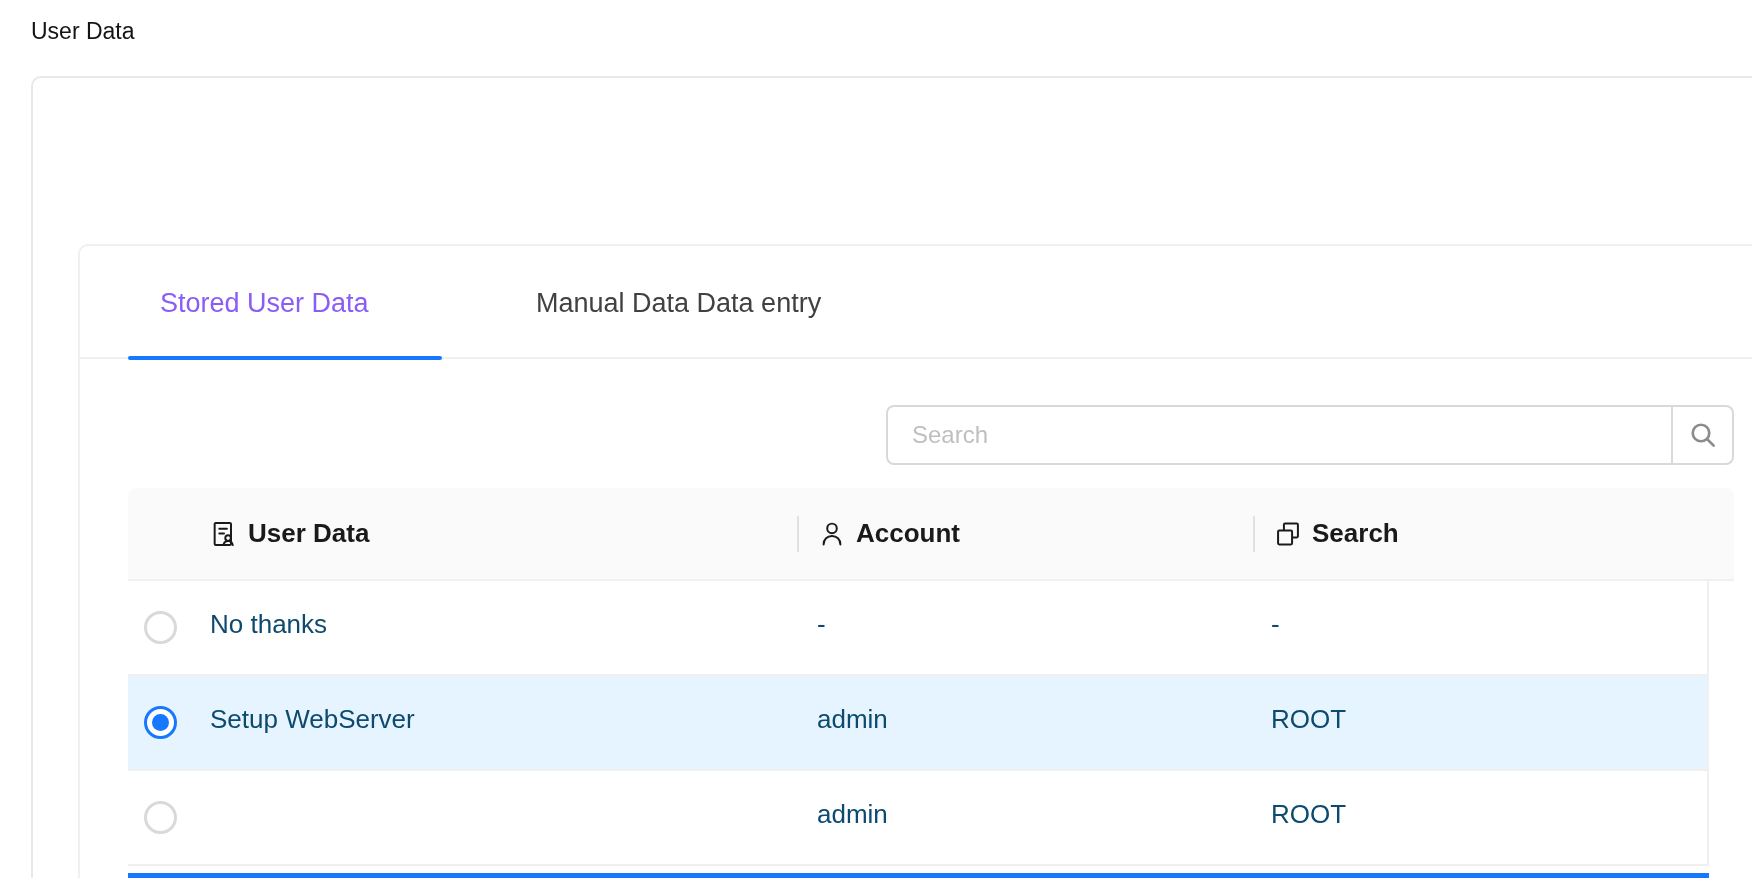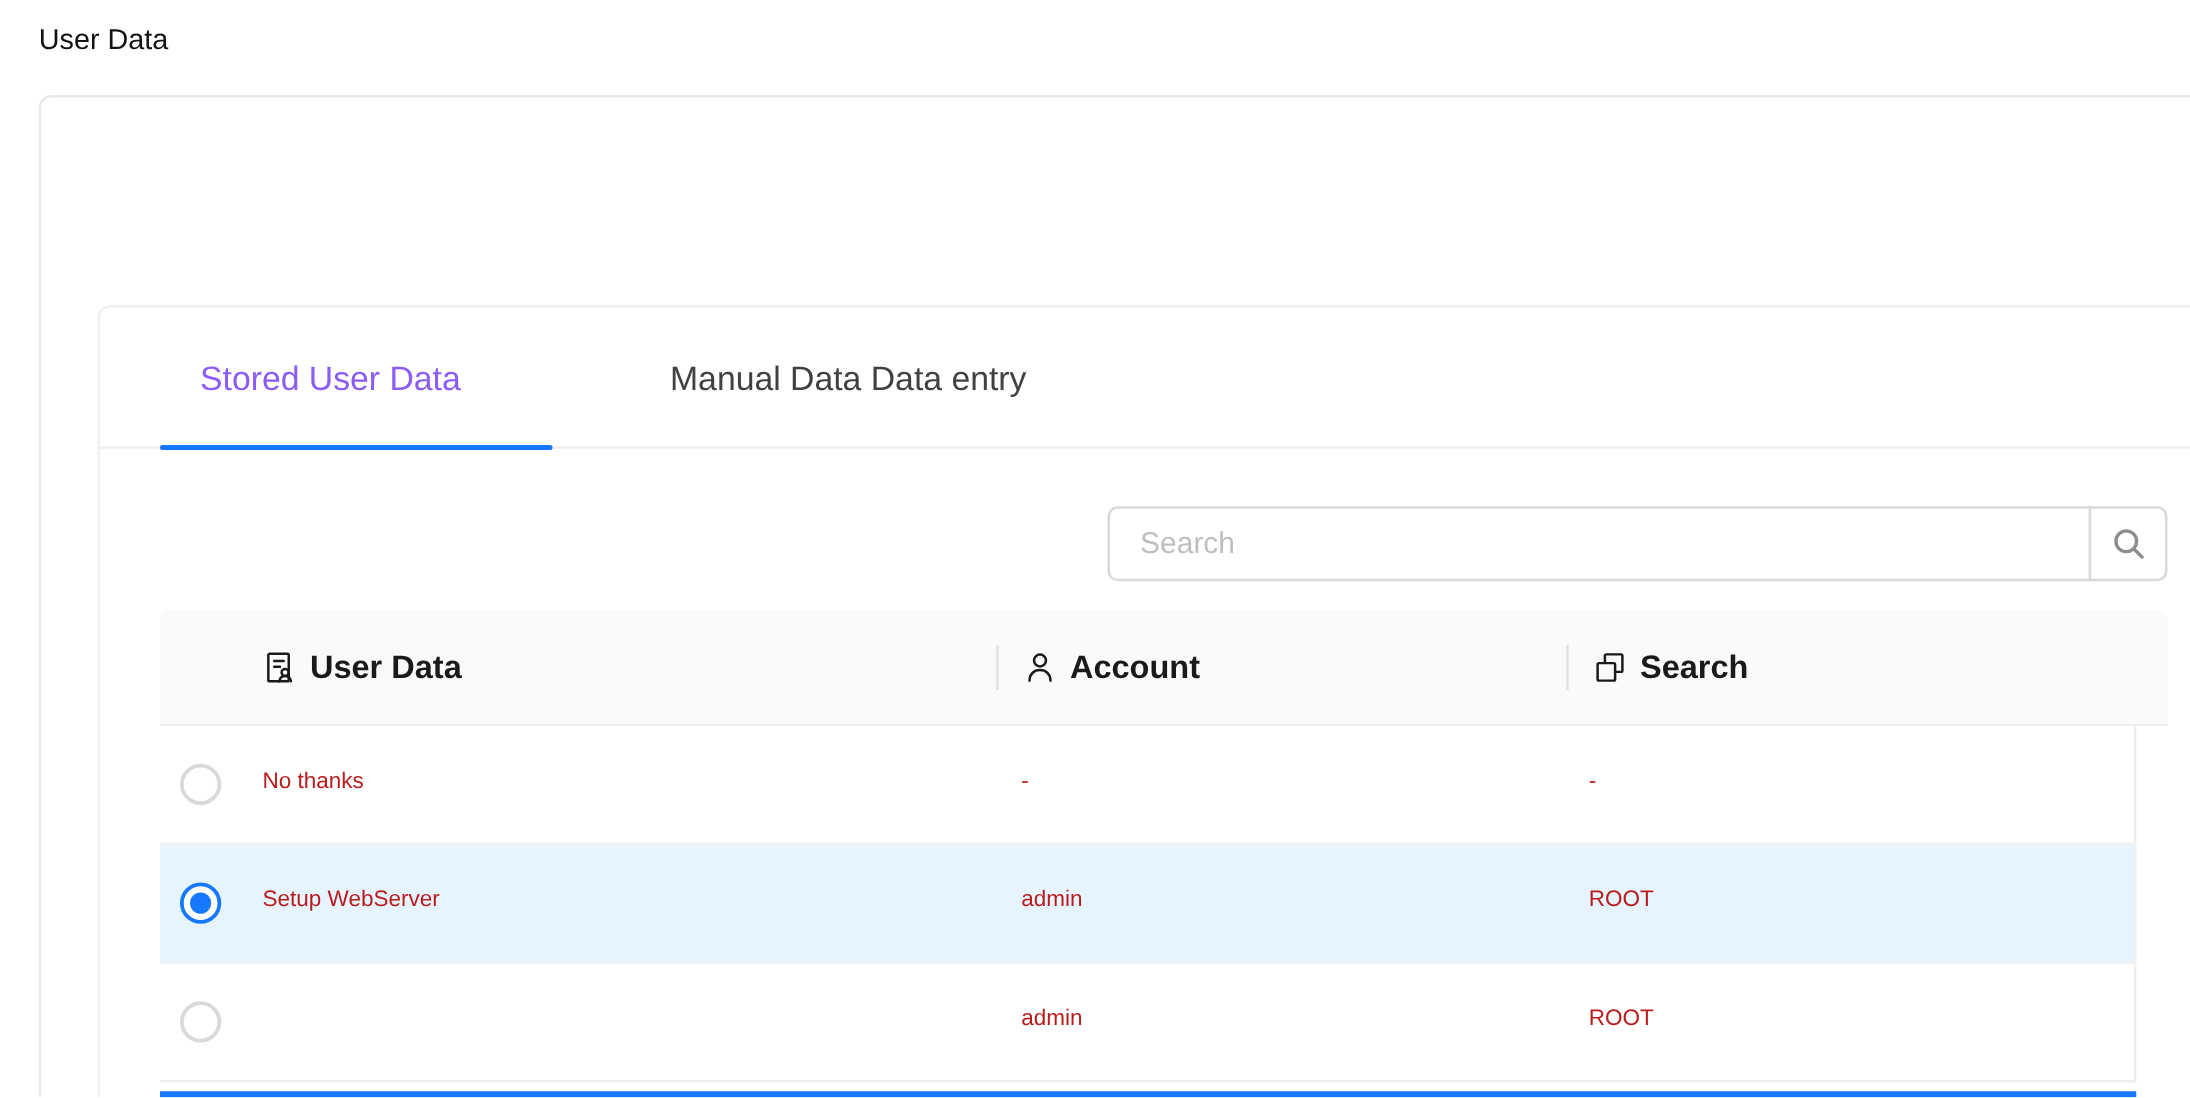--- a/index.html
+++ b/index.html
@@ -136,22 +136,22 @@
     border-bottom: 2px solid #f0f0f0;
     background: #fff;
     cursor: pointer;
   }
   .row.selected { background: #e6f4ff; }
   .cell {
     position: absolute;
     top: 0; height: 86px;
     display: flex;
     align-items: center;
-    font-size: 18px;
-    color: #b91c1c;
+    font-size: 26px;
+    color: #0c4a6e;
     white-space: nowrap;
   }
   .cell-1 { left: 82px; }
   .cell-2 { left: 689px; }
   .cell-3 { left: 1143px; }
   .radio {
     position: absolute;
     left: 16px; top: 30px;
     width: 33px; height: 33px;
     border-radius: 50%;

